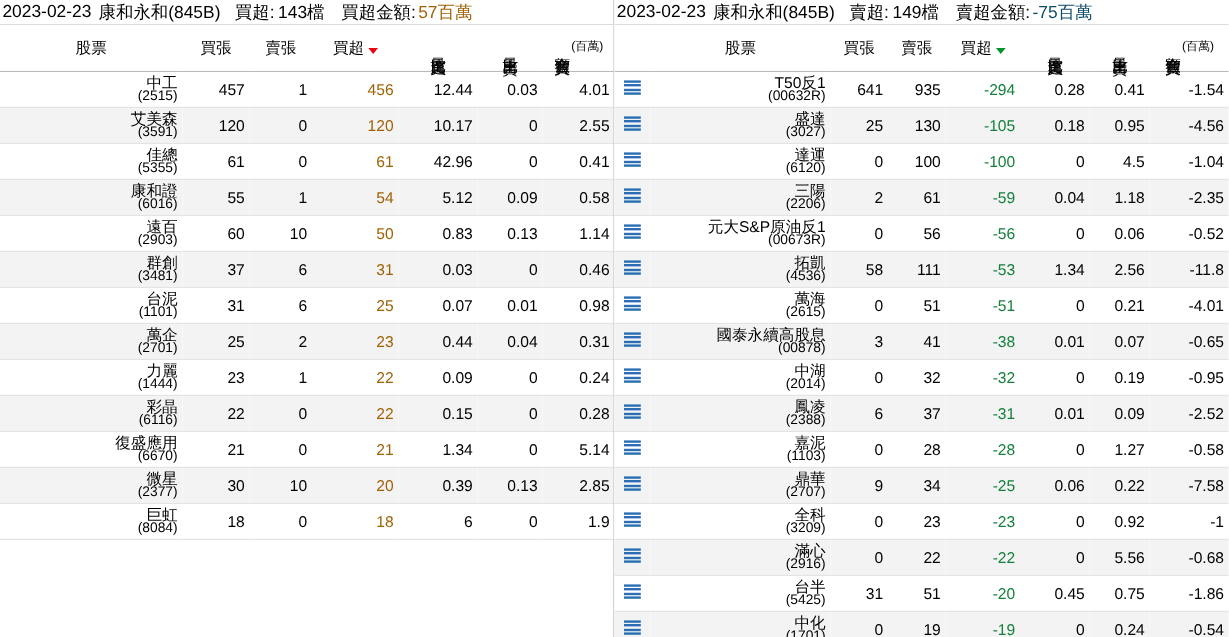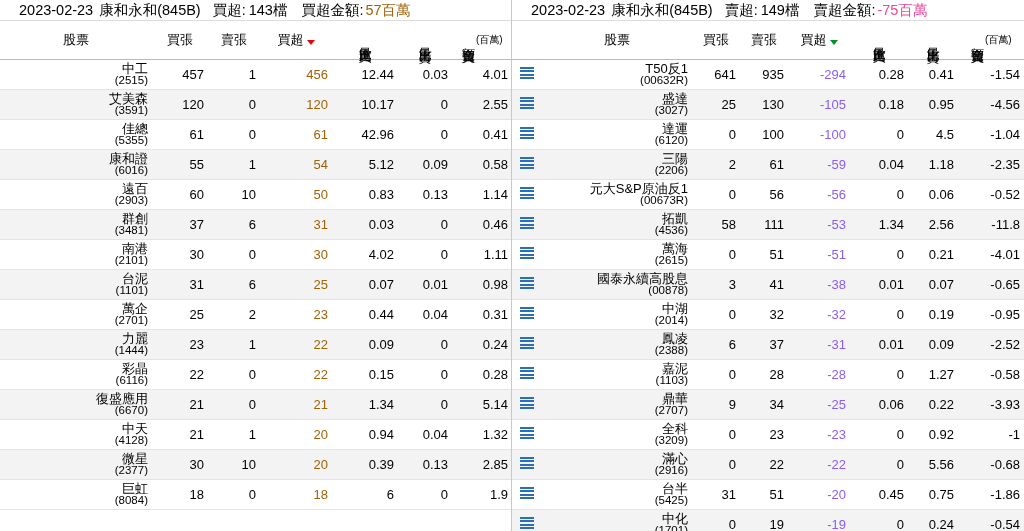--- a/index.html
+++ b/index.html
@@ -23,30 +23,30 @@
   }
   .panel.left { border-right: 1px solid #c8c8c8; }
 
   .hdr {
     height: 21px;
     display: flex;
     align-items: center;
     font-size: 14.5px;
     color: #000;
     white-space: nowrap;
-    padding-left: 19px;
+    padding-left: 2px;
     border-bottom: 1px solid #dcdcdc;
   }
   .hdr .date { margin-right: 6px; }
   .hdr .stock { margin-right: 12px; }
   .hdr .lbl { margin-right: 3px; }
   .hdr .cnt { margin-right: 14px; }
   .hdr .amt-lbl { margin-right: 2px; }
   .hdr .amt-red { color: #a16207; }
-  .hdr .amt-green { color: #ec4899; }
+  .hdr .amt-green { color: #0c4a6e; }
 
   table {
     border-collapse: collapse;
     width: 100%;
     table-layout: fixed;
     font-size: 13px;
   }
   thead th {
     font-weight: normal;
     font-size: 13px;
@@ -108,21 +108,21 @@
   .list-icon i {
     position: absolute; left: 0; right: 0; height: 2px;
     background: #2a6fb5;
   }
   .list-icon i:nth-child(1) { top: 0; }
   .list-icon i:nth-child(2) { top: 3.5px; }
   .list-icon i:nth-child(3) { top: 7px; }
   .list-icon i:nth-child(4) { top: 10px; }
 
   .red { color: #a16207; }
-  .green { color: #8b5cf6; }
+  .green { color: #15803d; }
 
   
   .left col.c-name { width: 152px; }
   .left col.c-buy  { width: 56px; }
   .left col.c-sell { width: 52px; }
   .left col.c-net  { width: 72px; }
   .left col.c-br   { width: 66px; }
   .left col.c-sr   { width: 54px; }
   .left col.c-amt  { width: 60px; }
 
@@ -270,32 +270,20 @@
             </td>
             <td>37</td>
             <td>6</td>
             <td class="red">31</td>
             <td>0.03</td>
             <td>0</td>
             <td>0.46</td>
           </tr>
           <tr>
             <td class="name">
-              <span class="nm">南港</span>
-              <span class="cd">(2101)</span>
-            </td>
-            <td>30</td>
-            <td>0</td>
-            <td class="red">30</td>
-            <td>4.02</td>
-            <td>0</td>
-            <td>1.11</td>
-          </tr>
-          <tr>
-            <td class="name">
               <span class="nm">台泥</span>
               <span class="cd">(1101)</span>
             </td>
             <td>31</td>
             <td>6</td>
             <td class="red">25</td>
             <td>0.07</td>
             <td>0.01</td>
             <td>0.98</td>
           </tr>
@@ -339,32 +327,20 @@
             <td class="name">
               <span class="nm">復盛應用</span>
               <span class="cd">(6670)</span>
             </td>
             <td>21</td>
             <td>0</td>
             <td class="red">21</td>
             <td>1.34</td>
             <td>0</td>
             <td>5.14</td>
-          </tr>
-          <tr>
-            <td class="name">
-              <span class="nm">中天</span>
-              <span class="cd">(4128)</span>
-            </td>
-            <td>21</td>
-            <td>1</td>
-            <td class="red">20</td>
-            <td>0.94</td>
-            <td>0.04</td>
-            <td>1.32</td>
           </tr>
           <tr>
             <td class="name">
               <span class="nm">微星</span>
               <span class="cd">(2377)</span>
             </td>
             <td>30</td>
             <td>10</td>
             <td class="red">20</td>
             <td>0.39</td>
@@ -600,21 +576,21 @@
             <td class="icon"><span class="list-icon"><i></i><i></i><i></i><i></i></span></td>
             <td class="name">
               <span class="nm">鼎華</span>
               <span class="cd">(2707)</span>
             </td>
             <td>9</td>
             <td>34</td>
             <td class="green">-25</td>
             <td>0.06</td>
             <td>0.22</td>
-            <td>-3.93</td>
+            <td>-7.58</td>
           </tr>
           <tr>
             <td class="icon"><span class="list-icon"><i></i><i></i><i></i><i></i></span></td>
             <td class="name">
               <span class="nm">全科</span>
               <span class="cd">(3209)</span>
             </td>
             <td>0</td>
             <td>23</td>
             <td class="green">-23</td>

